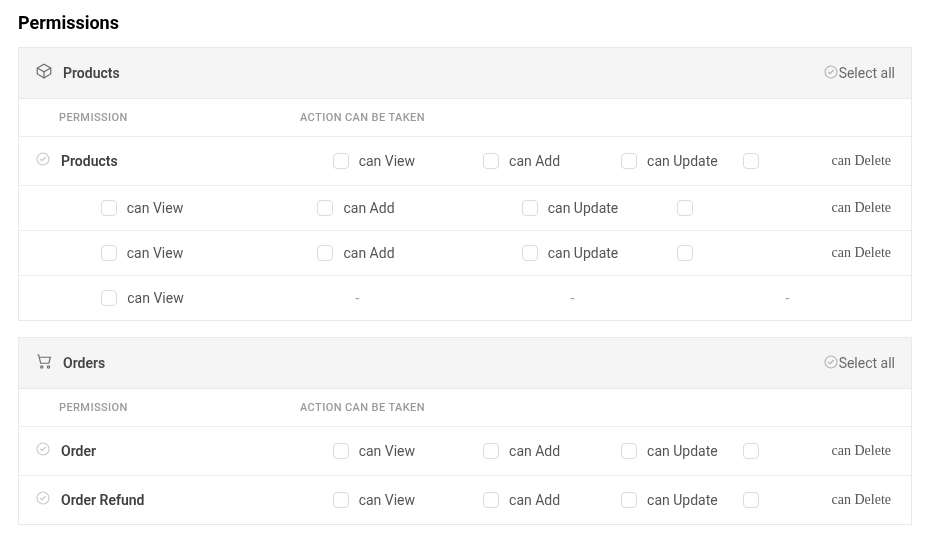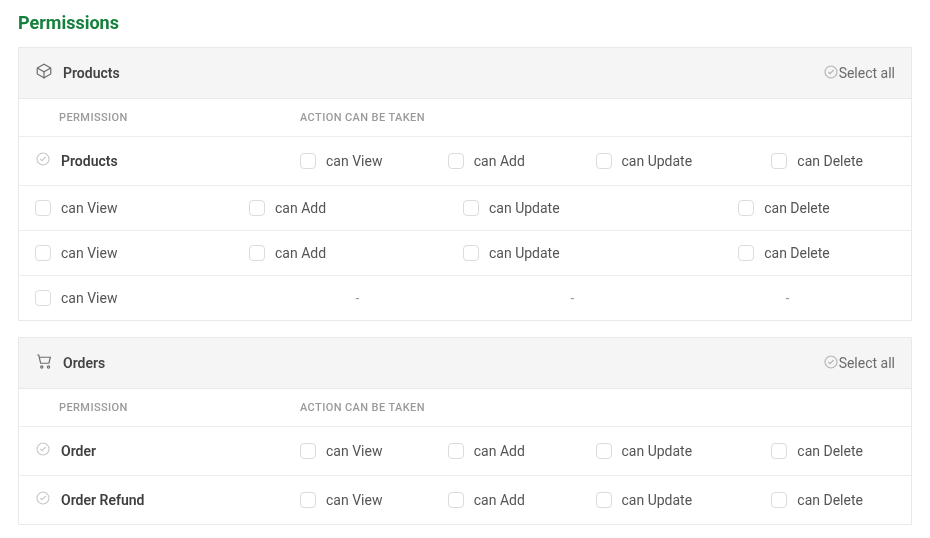--- a/index.html
+++ b/index.html
@@ -10,21 +10,21 @@
     body {
       font-family: -apple-system, BlinkMacSystemFont, "Segoe UI", Roboto, Helvetica, Arial, sans-serif;
       background: #fff;
       color: #1a1a1a;
       padding: 12px 18px;
       width: 930px;
     }
     .page-title {
       font-size: 18px;
       font-weight: 700;
-      color: #15803d;
+      color: #000000;
       margin-bottom: 14px;
     }
     .perm-group {
       border: 1px solid #e9e9e9;
       border-radius: 0;
       margin-bottom: 16px;
       overflow: hidden;
     }
     .perm-group-header {
       display: flex;
@@ -110,31 +110,32 @@
       color: #3f3f3f;
     }
     .perm-actions {
       display: flex;
       flex: 1;
     }
     .perm-action-cell {
       flex: 1;
       display: flex;
       align-items: center;
-      justify-content: flex-start;
+      justify-content: center;
       gap: 10px;
       font-size: 14px;
       color: #555;
     }
     .perm-action-cell.center {
       justify-content: center;
     }
     .perm-action-cell.right-pad {
-      justify-content: center;
+      justify-content: space-between;
       padding-right: 4px;
+      font-family: Liberation Serif, serif;
     }
     .checkbox {
       width: 16px;
       height: 16px;
       border: 1.5px solid #dcdcdc;
       border-radius: 4px;
       background: #fff;
       cursor: pointer;
       flex-shrink: 0;
     }

